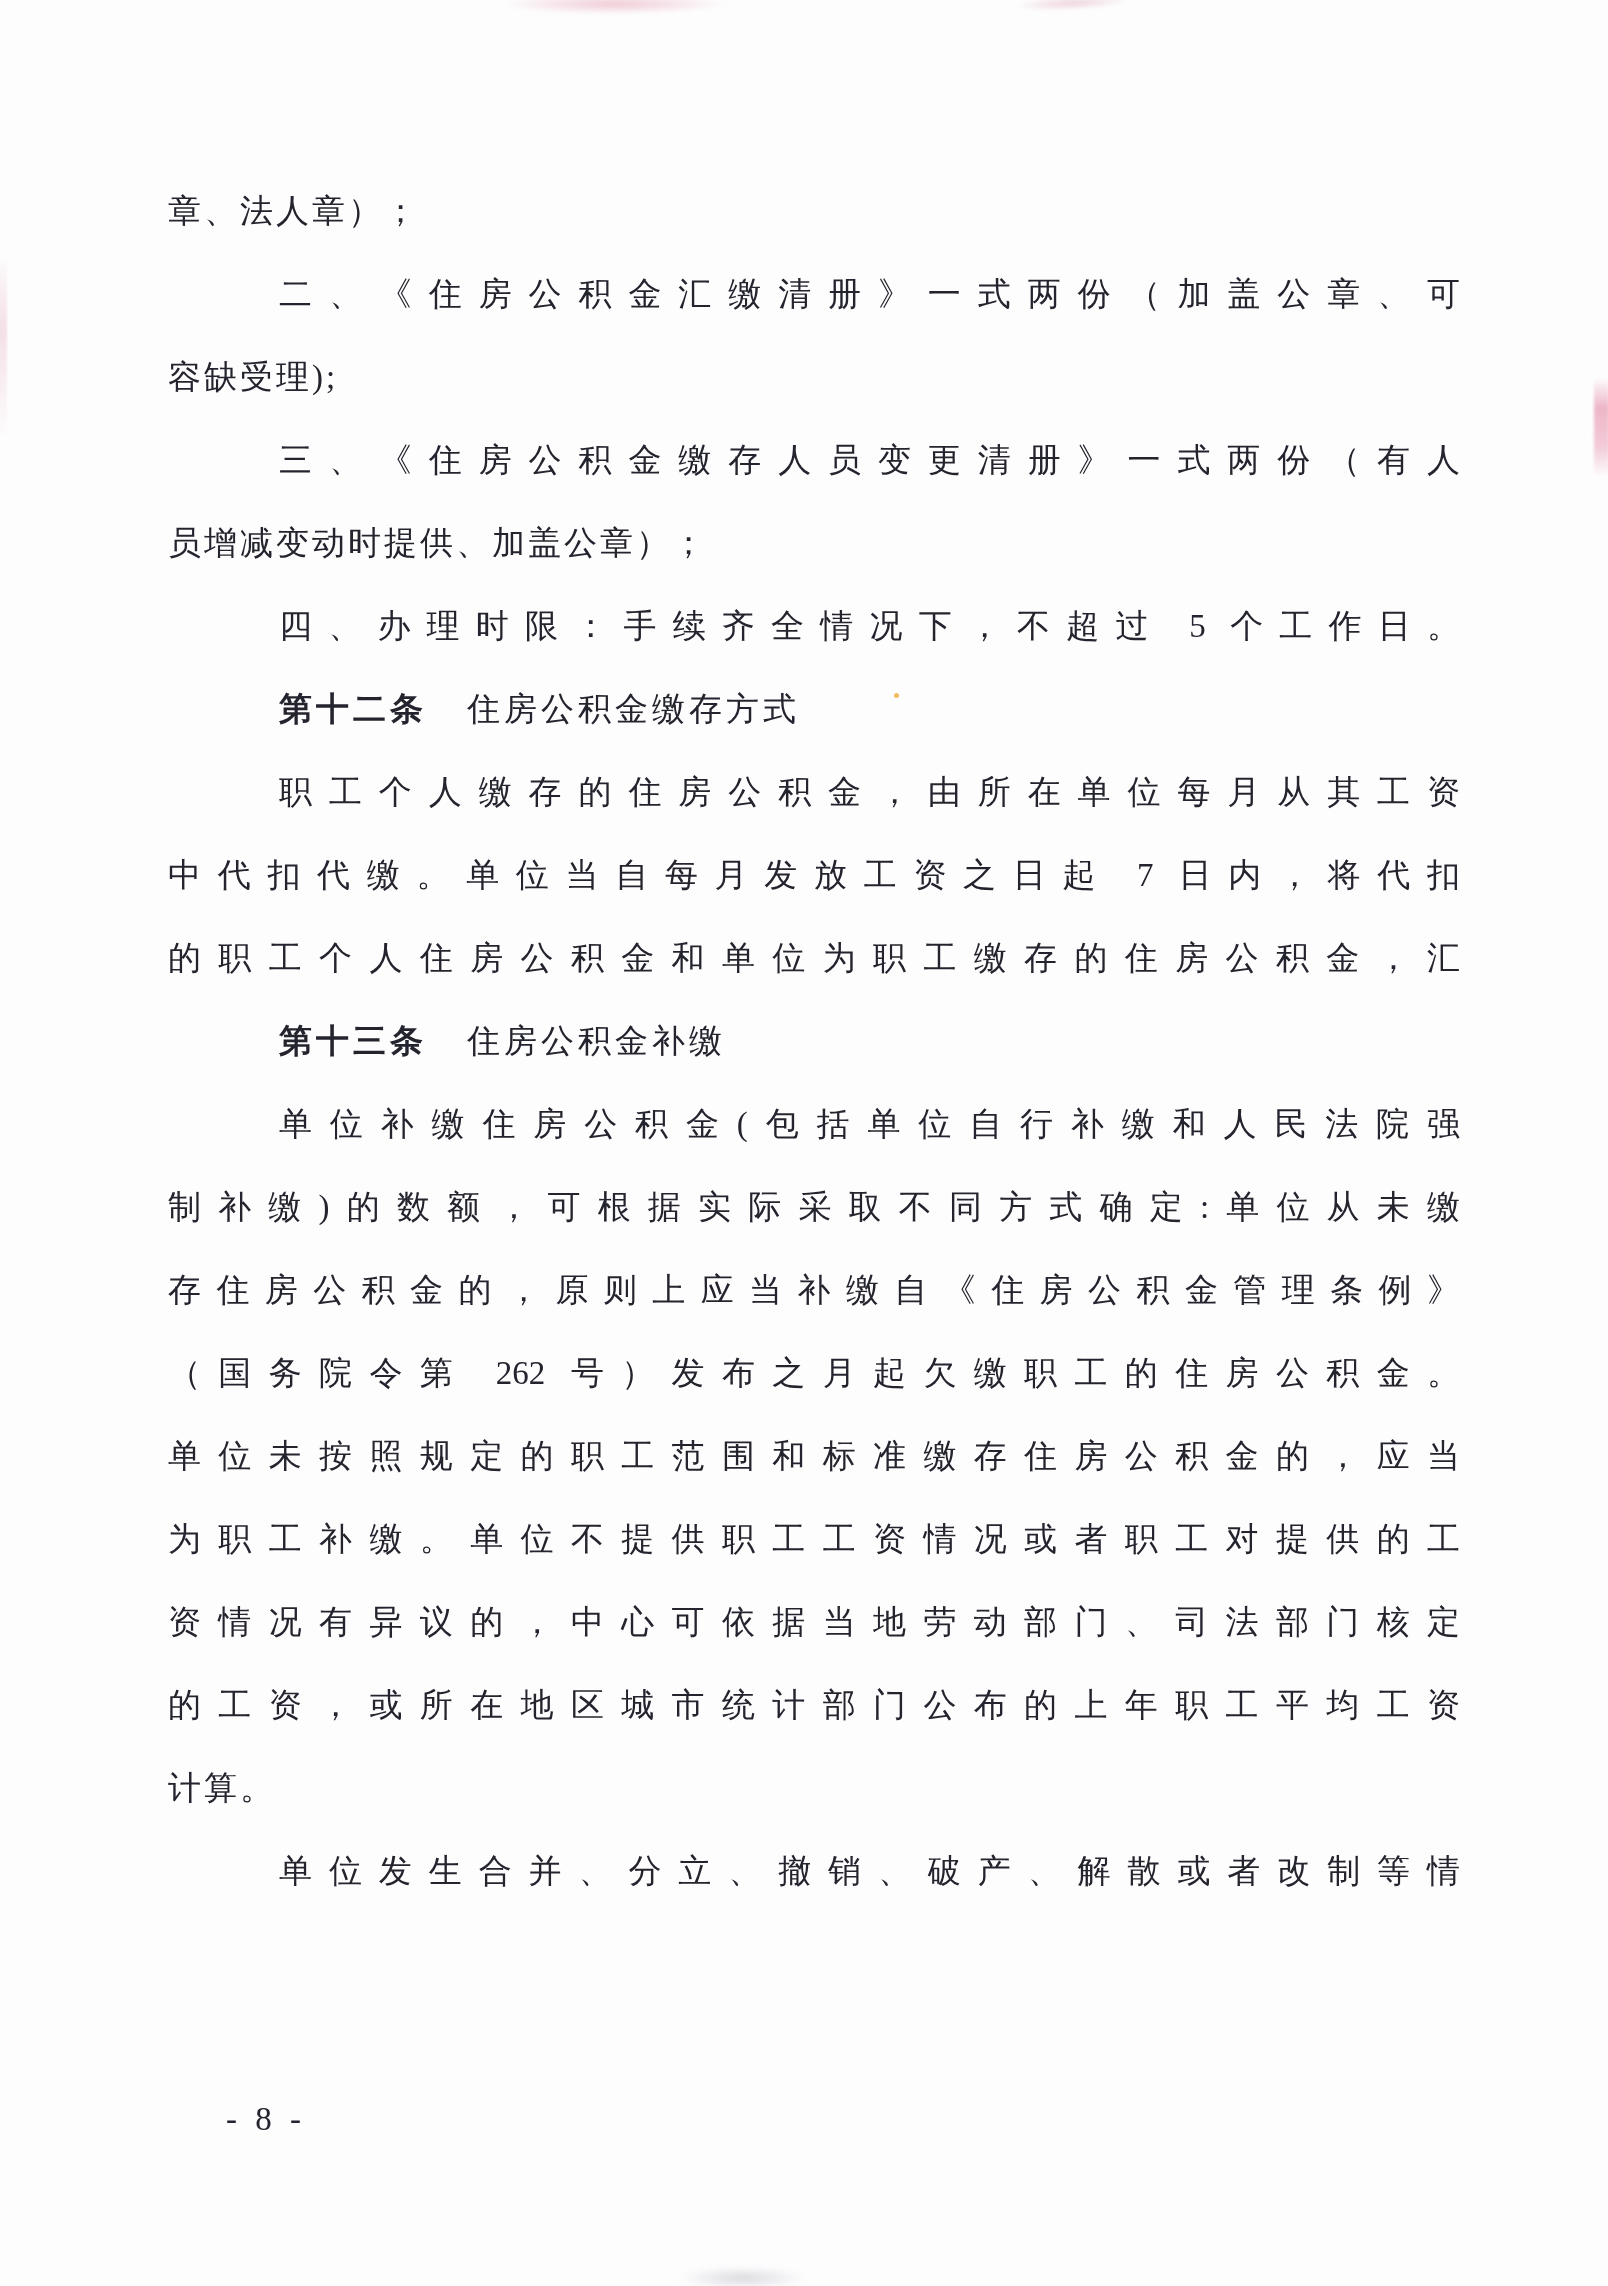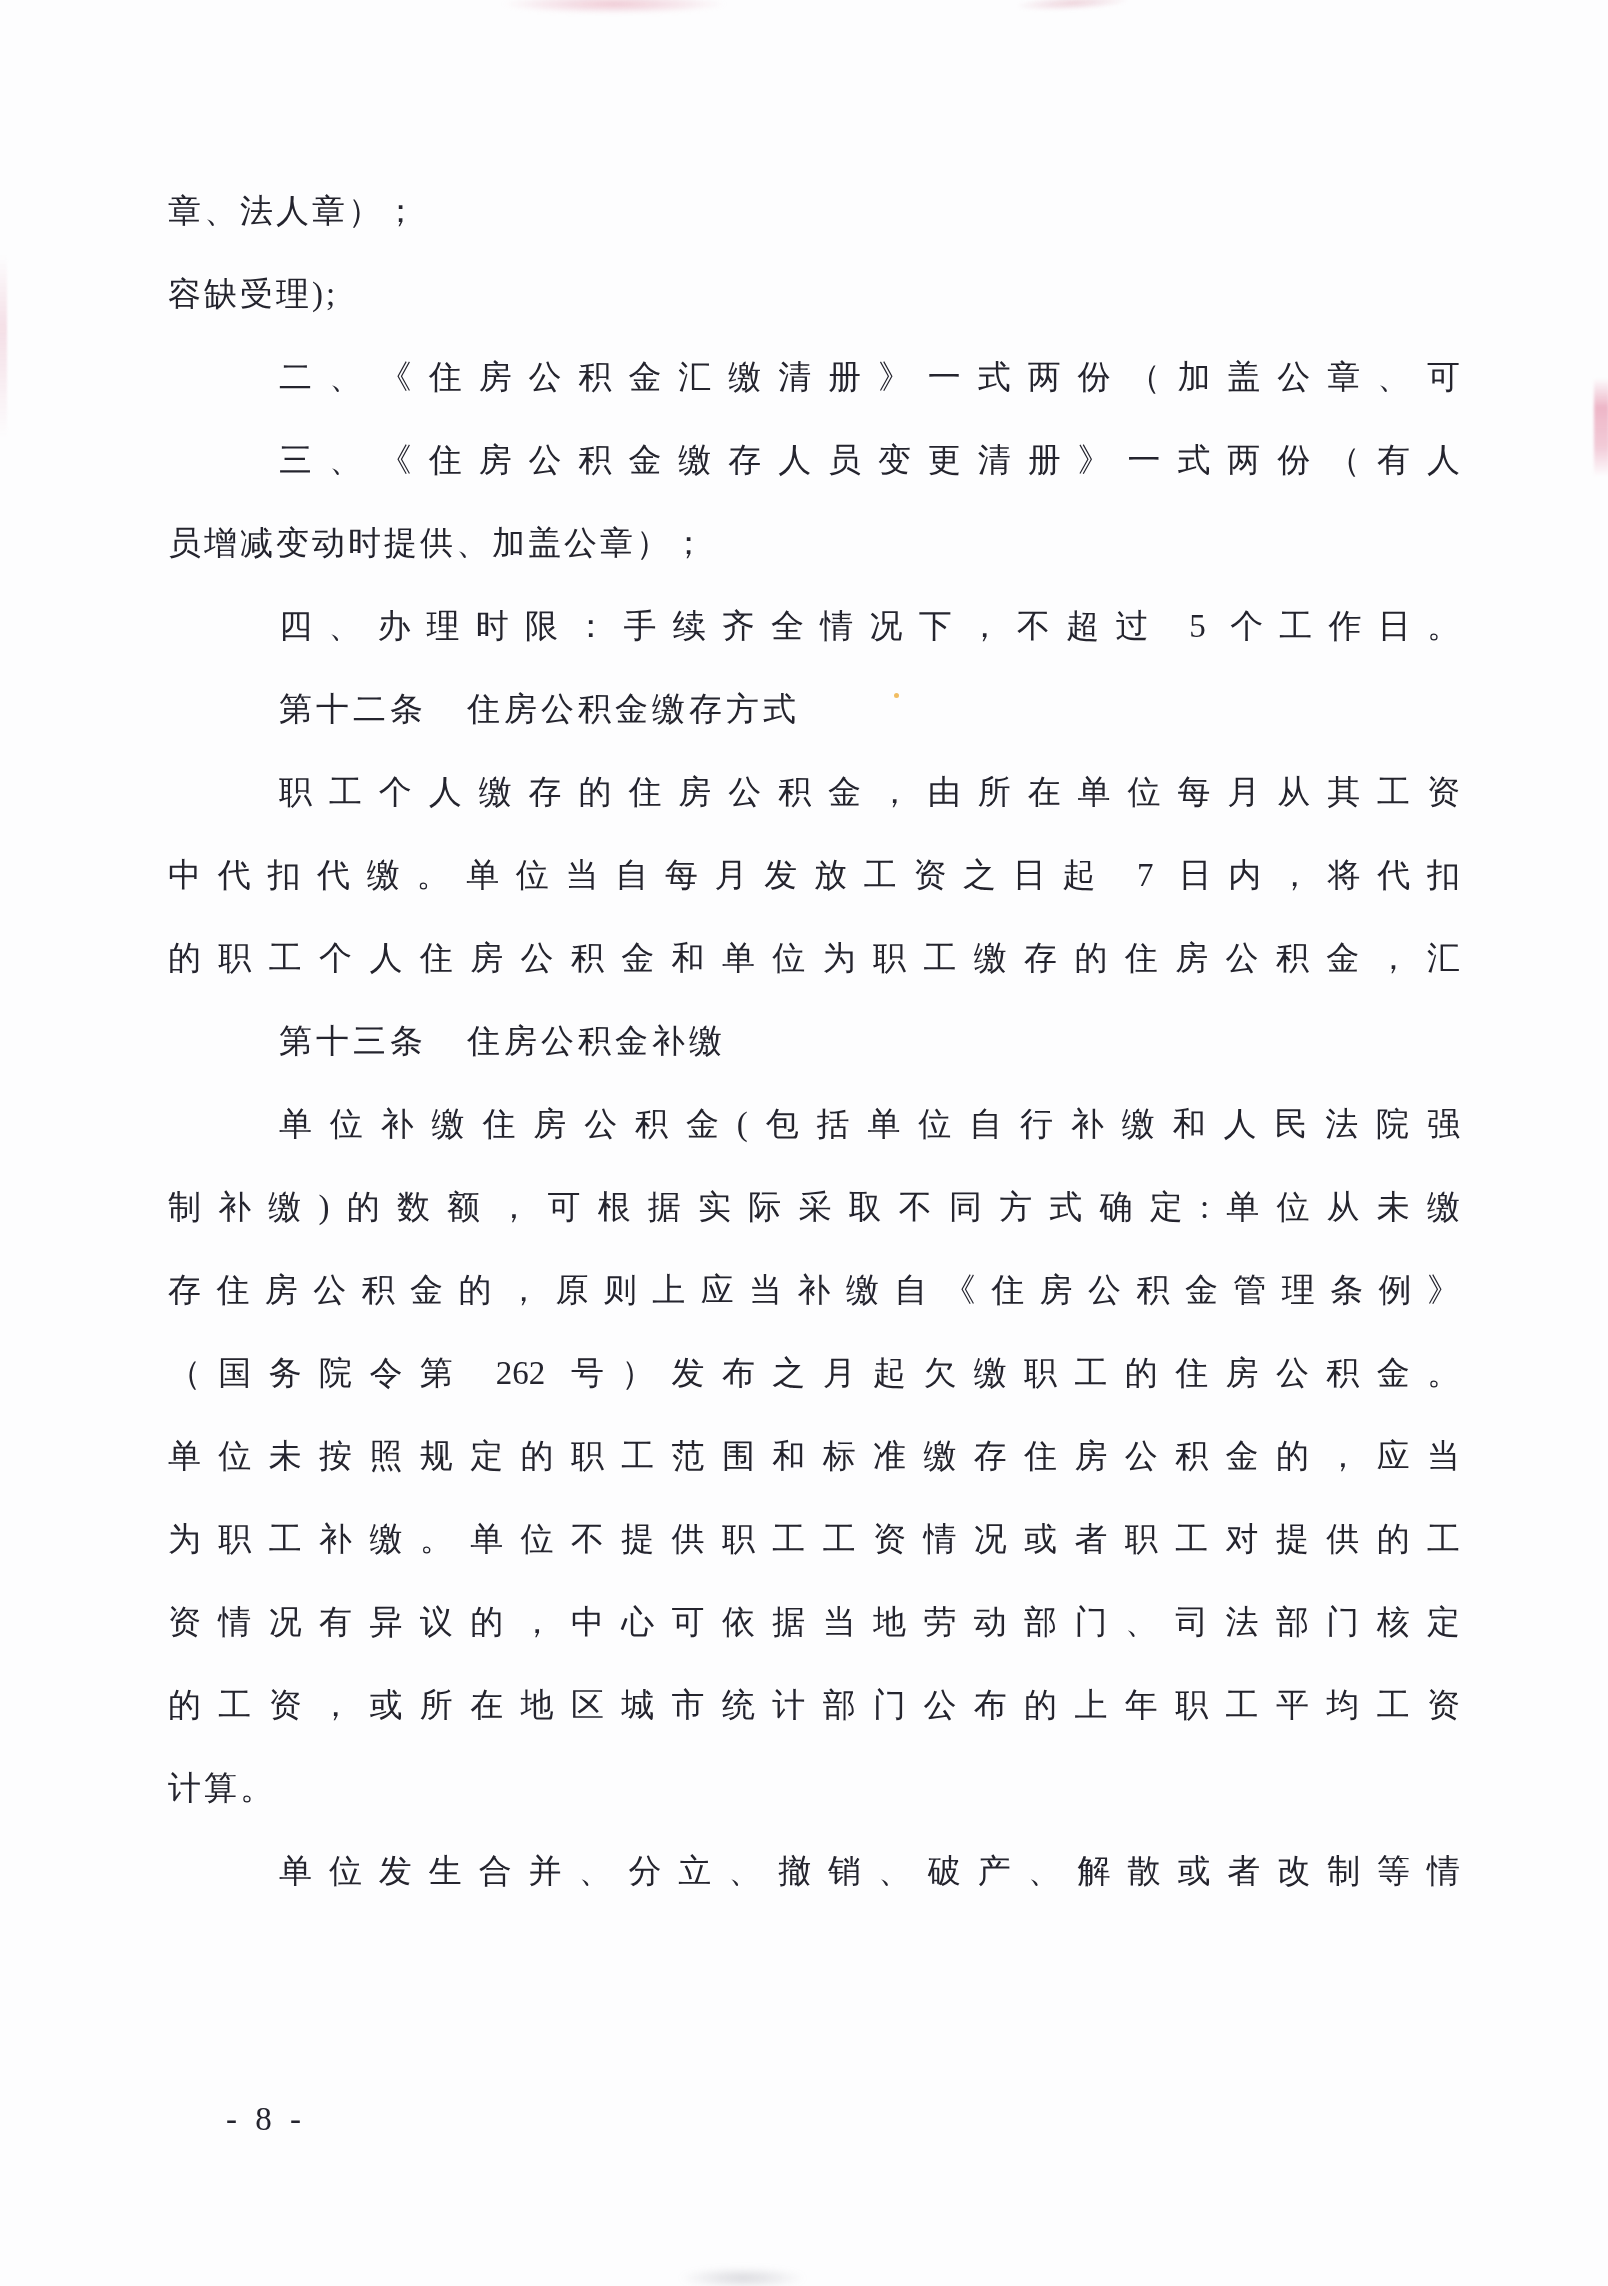--- a/index.html
+++ b/index.html
@@ -35,21 +35,21 @@
   .line.justify {
     white-space: normal;
     text-align: justify;
     text-align-last: justify;
     letter-spacing: 0;
   }
   .line.indent {
     text-indent: 111px;
   }
   .bold-prefix {
-    font-weight: 400;
+    font-weight: 700;
     letter-spacing: 4px;
   }
   .heading-rest {
     margin-left: 40px;
     letter-spacing: 4px;
   }
   .page-number {
     position: absolute;
     left: 226px;
     top: 2101px;
@@ -98,22 +98,22 @@
 
   <div class="artifact smudge-top-center"></div>
   <div class="artifact smudge-top-right"></div>
   <div class="artifact smudge-right-edge"></div>
   <div class="artifact smudge-left-edge"></div>
   <div class="artifact smudge-bottom-center"></div>
   <div class="artifact speck-orange"></div>
 
   <div class="text-block">
       <div class="line">章、法人章）；</div>
+      <div class="line indent justify">二、《住房公积金汇缴清册》一式两份（加盖公章、可</div>
       <div class="line">容缺受理);</div>
-      <div class="line indent justify">二、《住房公积金汇缴清册》一式两份（加盖公章、可</div>
       <div class="line indent justify">三、《住房公积金缴存人员变更清册》一式两份（有人</div>
       <div class="line">员增减变动时提供、加盖公章）；</div>
       <div class="line indent justify">四、办理时限：手续齐全情况下，不超过 5 个工作日。</div>
       <div class="line indent"><span class="bold-prefix">第十二条</span><span class="heading-rest">住房公积金缴存方式</span></div>
       <div class="line indent justify">职工个人缴存的住房公积金，由所在单位每月从其工资</div>
       <div class="line justify">中代扣代缴。单位当自每月发放工资之日起 7 日内，将代扣</div>
       <div class="line justify">的职工个人住房公积金和单位为职工缴存的住房公积金，汇</div>
       <div class="line indent"><span class="bold-prefix">第十三条</span><span class="heading-rest">住房公积金补缴</span></div>
       <div class="line indent justify">单位补缴住房公积金(包括单位自行补缴和人民法院强</div>
       <div class="line justify">制补缴)的数额，可根据实际采取不同方式确定:单位从未缴</div>

